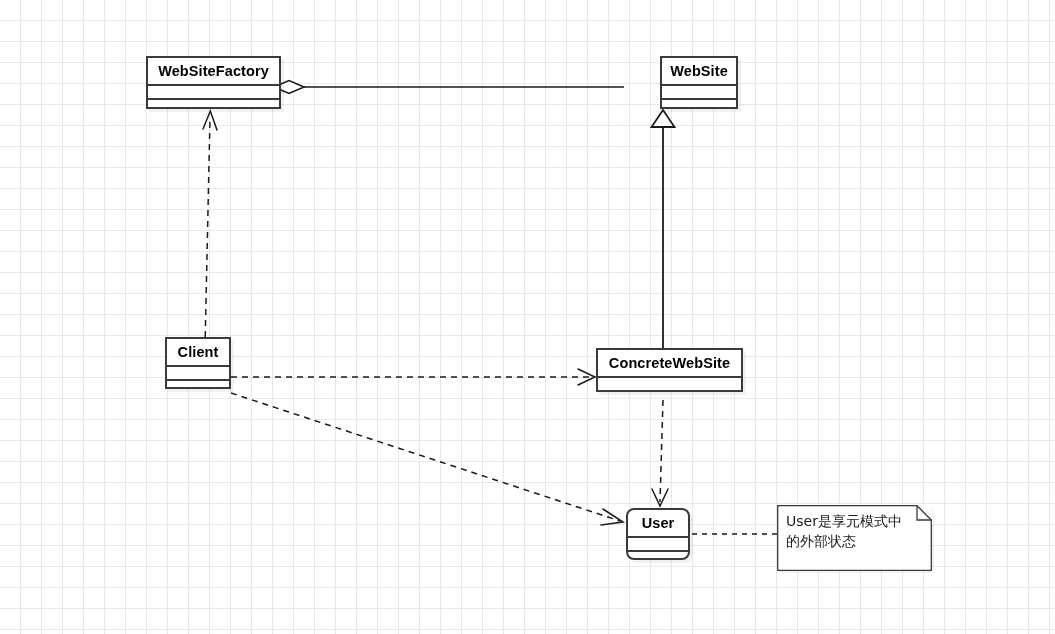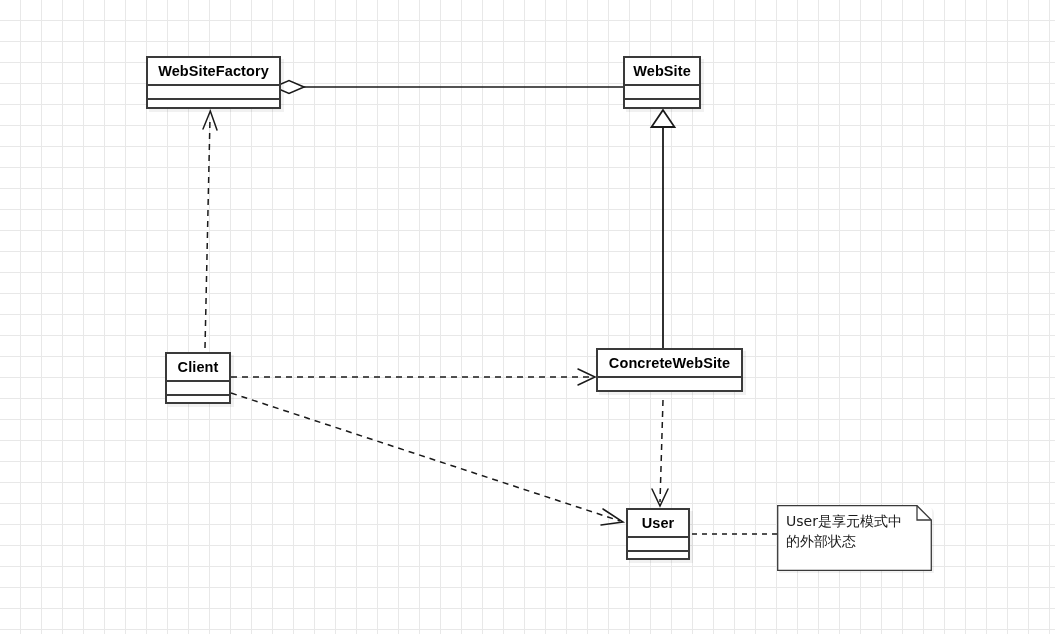--- a/index.html
+++ b/index.html
@@ -120,39 +120,39 @@
       <line x1="777" y1="534" x2="690" y2="534" stroke="#1a1a1a" stroke-width="1.4" stroke-dasharray="5,5" fill="none"></line>
     </g>
   </svg>
 
   <div class="uml-class" style="left:146px; top:56px; width:135px; height:53px;">
     <div class="uml-name" style="height:26px;">WebSiteFactory</div>
     <div class="uml-attrs" style="height:12px;"></div>
     <div class="uml-ops" style="height:11px;"></div>
   </div>
 
-  <div class="uml-class" style="left:623px; top:56px; width:78px; height:53px;">
+  <div class="uml-class" style="left:660px; top:56px; width:78px; height:53px;">
     <div class="uml-name" style="height:26px;">WebSite</div>
     <div class="uml-attrs" style="height:12px;"></div>
     <div class="uml-ops" style="height:11px;"></div>
   </div>
 
   <div class="uml-class" style="left:596px; top:348px; width:147px; height:44px;">
     <div class="uml-name" style="height:26px;">ConcreteWebSite</div>
     <div class="uml-attrs" style="height:12px;"></div>
     <div class="uml-ops" style="height:10px;"></div>
   </div>
 
-  <div class="uml-class" style="left:165px; top:352px; width:66px; height:52px;">
+  <div class="uml-class" style="left:165px; top:337px; width:66px; height:52px;">
     <div class="uml-name" style="height:26px;">Client</div>
     <div class="uml-attrs" style="height:12px;"></div>
     <div class="uml-ops" style="height:10px;"></div>
   </div>
 
-  <div class="uml-class" style="left:626px; top:508px; width:64px; height:52px;">
+  <div class="uml-class" style="left:626px; top:508px; width:64px; height:52px;border-radius:8px;">
     <div class="uml-name" style="height:26px;">User</div>
     <div class="uml-attrs" style="height:12px;"></div>
     <div class="uml-ops" style="height:10px;"></div>
   </div>
 
   <div class="note-box" style="left:777px; top:505px; width:155px; height:66px;border-radius:6px;">
     <svg class="note-svg" width="155" height="66" viewBox="0 0 155 66" xmlns="http://www.w3.org/2000/svg">
       <path d="M0.7,0.7 L140,0.7 L154.3,15 L154.3,65.3 L0.7,65.3 Z" fill="#ffffff" stroke="#3a3a3a" stroke-width="1.3"></path>
       <path d="M140,0.7 L140,15 L154.3,15" fill="none" stroke="#3a3a3a" stroke-width="1.3"></path>
     </svg>

